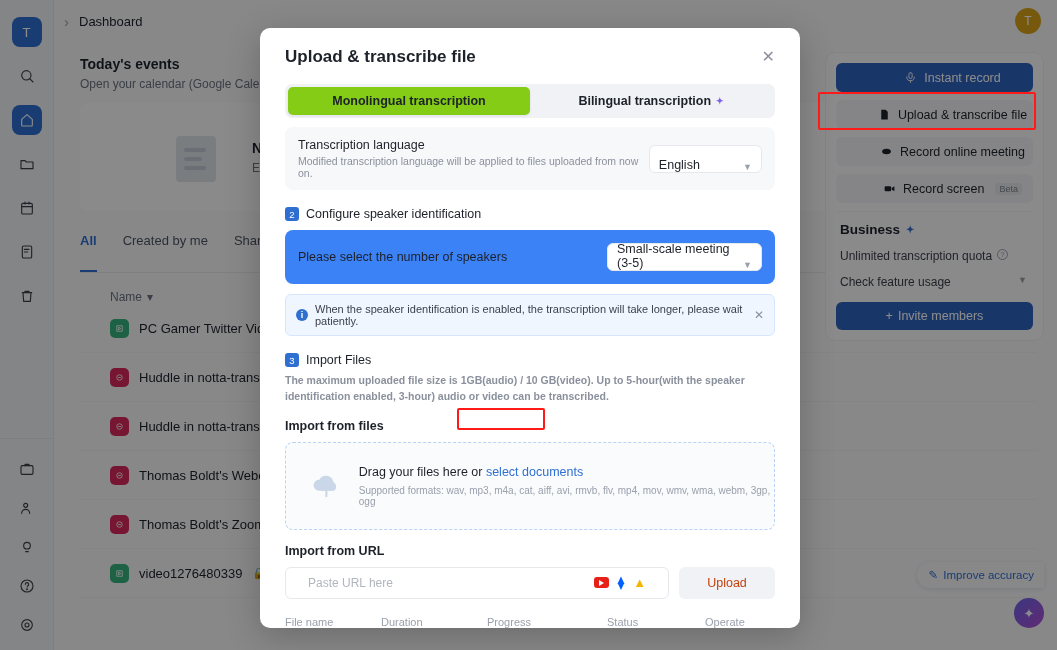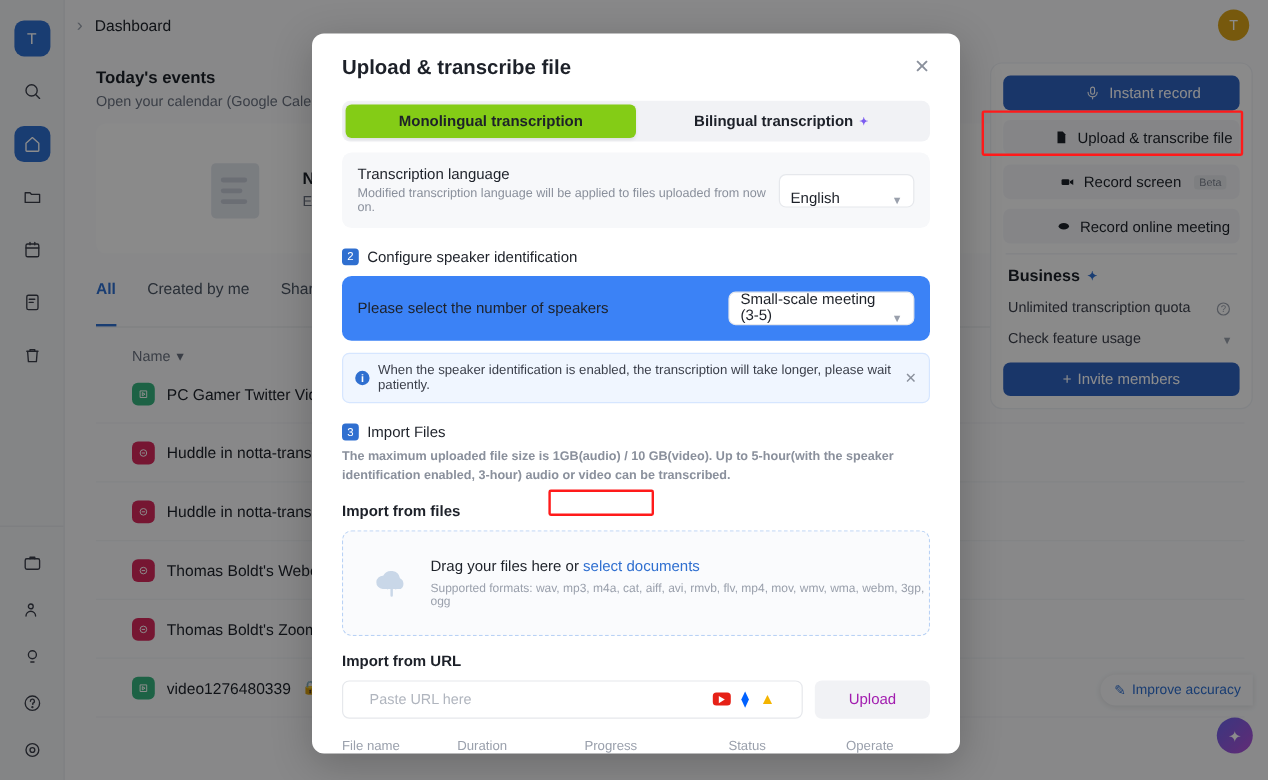--- a/index.html
+++ b/index.html
@@ -93,21 +93,21 @@
   .r-btn.primary { background: #2f63c0; color: #fff; }
   .r-btn svg { width: 13px; height: 13px; stroke: currentColor; fill: none; stroke-width: 1.7;
     stroke-linecap: round; stroke-linejoin: round; }
   .beta { font-size: 9px; background: #e6e8ec; color: #7c828e; border-radius: 3px;
     padding: 1px 4px; margin-left: 4px; }
   .r-sep { height: 1px; background: #eceef2; margin: 6px 2px 10px; }
   .r-title { font-size: 13.5px; font-weight: 700; color: #1d2129;
     display: flex; align-items: center; gap: 6px; padding-left: 4px; }
   .spark { color: #2f6fd0; font-size: 10px; }
   .r-line { font-size: 12px; color: #3b3f4a; margin-top: 12px; padding-left: 4px;
-    display: flex; align-items: flex-end; gap: 22px; }
+    display: flex; align-items: flex-start; gap: 5px; }
   .r-line.between { justify-content: space-between; padding-right: 6px; }
   .qmark { width: 11px; height: 11px; border: 1px solid #9aa0ac; border-radius: 50%;
     color: #9aa0ac; font-size: 8px; display: inline-flex; align-items: center; justify-content: center; }
   .invite { margin-top: 13px; height: 28px; border-radius: 6px; background: #2f63c0;
     color: #fff; font-size: 12.5px; display: flex; align-items: center; justify-content: center; gap: 5px; }
 
   .improve { position: absolute; right: 13px; bottom: 62px; height: 26px;
     background: #f7f8fa; border-radius: 13px 0 0 13px; display: flex; align-items: center;
     gap: 5px; padding: 0 10px 0 12px; font-size: 11.5px; color: #2f6fd0;
     box-shadow: 0 1px 5px rgba(0,0,0,0.10); }
@@ -181,21 +181,21 @@
     display: flex; align-items: center; padding: 0 22px; }
   .url-in input { border: none; outline: none; flex: 1; font-size: 12px;
     color: #1d2129; background: transparent; font-family: inherit; }
   .url-in input::placeholder { color: #b0b5be; }
   .svc { display: flex; align-items: center; gap: 9px; }
   .yt { width: 15px; height: 11px; background: #e62117; border-radius: 3px;
     display: flex; align-items: center; justify-content: center; }
   .yt i { width: 0; height: 0; border-left: 5px solid #fff;
     border-top: 3px solid transparent; border-bottom: 3px solid transparent; }
   .btn-upload { width: 96px; height: 32px; border-radius: 6px; background: #f1f2f5;
-    color: #a21caf; font-size: 12.5px; display: flex; align-items: center;
+    color: #c2410c; font-size: 12.5px; display: flex; align-items: center;
     justify-content: center; }
 
   .tbl { margin-top: 17px; }
   .tbl-h, .tbl-r { display: flex; align-items: center; }
   .tbl-h > div, .tbl-r > div { flex: 0 0 auto; }
   .c1 { width: 96px; } .c2 { width: 106px; } .c3 { width: 120px; }
   .c4 { width: 98px; } .c5 { width: 90px; }
   .tbl-h { font-size: 11px; color: #9aa0ac; }
   .tbl-r { font-size: 12.5px; color: #1d2129; margin-top: 16px; }
   .bar-wrap { display: flex; align-items: center; gap: 6px; }
@@ -390,31 +390,31 @@
           <span>Instant record</span>
         </div>
         <div class="r-btn">
           <svg viewBox="0 0 24 24" style="fill:#1d2129;stroke:none">
               <path d="M6 3h8l4 4v14H6z"></path>
             </svg>
           <span>Upload &amp; transcribe file</span>
         </div>
         <div class="r-btn">
           <svg viewBox="0 0 24 24" style="fill:#1d2129;stroke:none">
+              <ellipse cx="12" cy="12" rx="8" ry="5"></ellipse>
+            </svg>
+          <span>Record online meeting</span>
+        </div>
+        <div class="r-btn">
+          <svg viewBox="0 0 24 24" style="fill:#1d2129;stroke:none">
               <rect x="3" y="8" width="12" height="9" rx="2"></rect>
               <path d="M16 11l5-3v9l-5-3z"></path>
             </svg>
           <span>Record screen</span>
           <span class="beta">Beta</span>
-        </div>
-        <div class="r-btn">
-          <svg viewBox="0 0 24 24" style="fill:#1d2129;stroke:none">
-              <ellipse cx="12" cy="12" rx="8" ry="5"></ellipse>
-            </svg>
-          <span>Record online meeting</span>
         </div>
         <div class="r-sep"></div>
         <div class="r-title">
           <span>Business</span>
           <span class="spark">✦</span>
         </div>
         <div class="r-line">
           <span>Unlimited transcription quota</span>
           <span class="qmark">?</span>
         </div>

